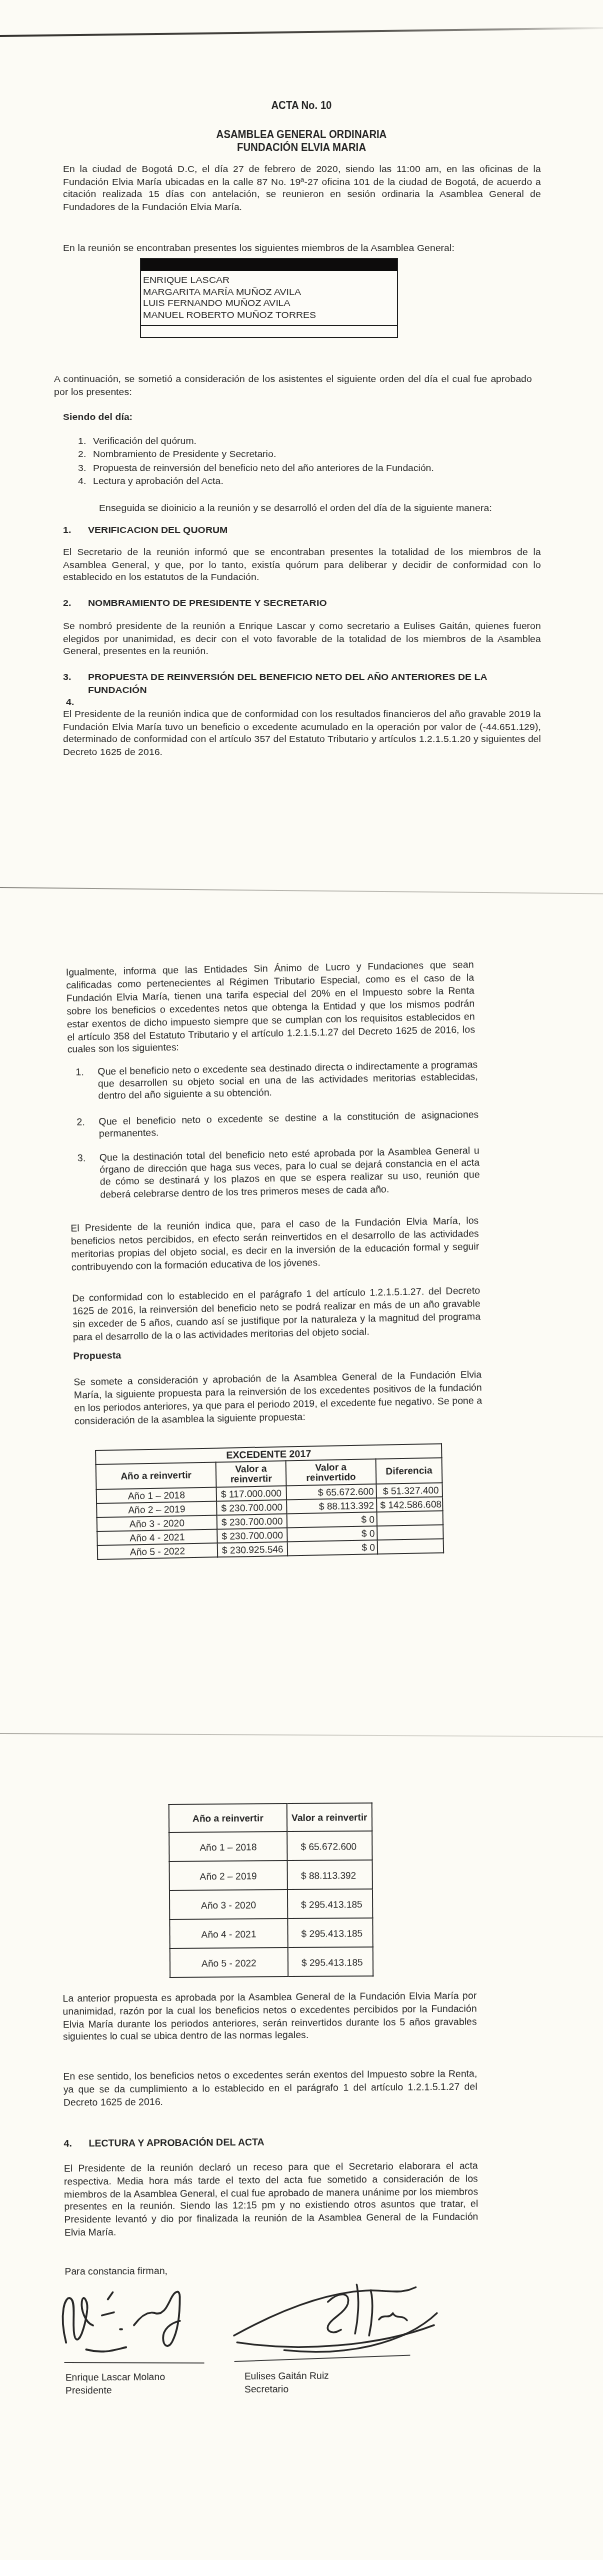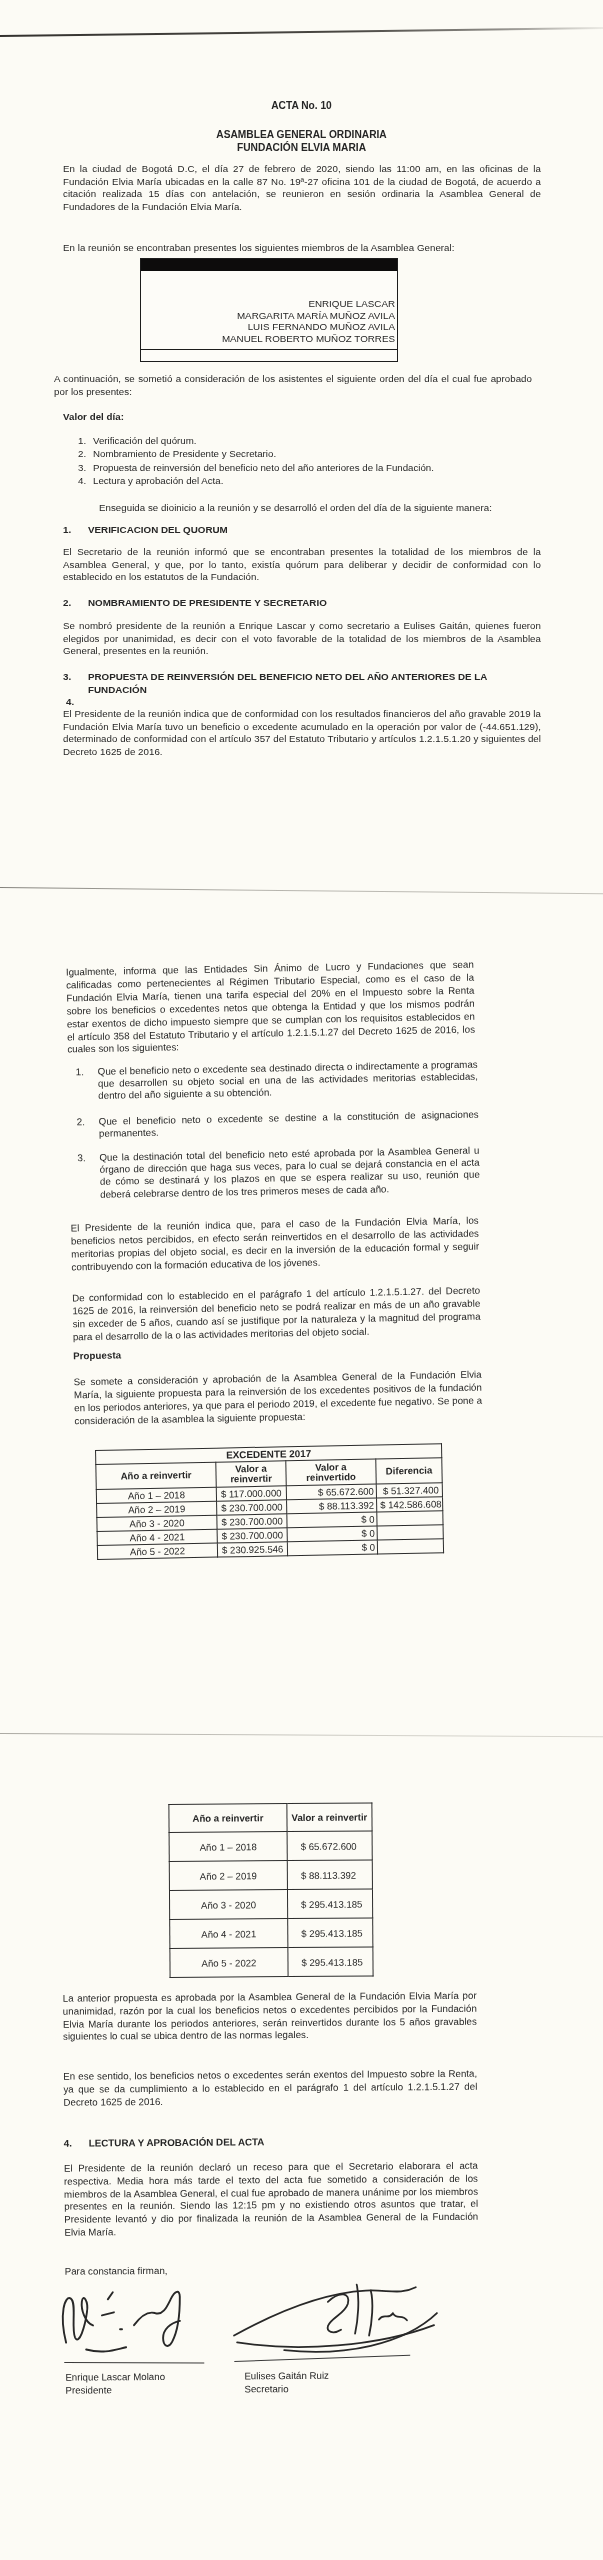--- a/index.html
+++ b/index.html
@@ -18,21 +18,21 @@
   #edge-mid1{top:887px;height:1.4px;transform:rotate(0.6deg);opacity:.85;
     background:linear-gradient(90deg,#6e6c66,#a9a7a0 40%,#bdbbb3);}
   #edge-mid2{top:1733px;height:1px;transform:rotate(0.3deg);opacity:.75;
     background:linear-gradient(90deg,#8f8d86,#c4c2ba 60%,#cfcdc5);}
   p.para{margin:0;position:absolute;text-align:justify;font-size:9.7px;line-height:12.7px;letter-spacing:.05px;}
   .bold{font-weight:bold;}
   .headline{position:absolute;left:0;width:603px;text-align:center;font-weight:bold;font-size:10.2px;margin:0;}
   
   .members-table{position:absolute;left:140px;top:258px;width:256px;border:1.6px solid #1c1c1c;background:#fdfcf8;}
   .members-header{height:12px;background:#0d0c0c;}
-  .members-names{padding:3px 2px 4px 2px;text-align:right;font-size:9.8px;line-height:11.7px;margin-top:24px;}
+  .members-names{padding:3px 2px 4px 2px;text-align:left;font-size:9.8px;line-height:11.7px;}
   .members-empty{border-top:1.2px solid #1c1c1c;height:11px;}
   
   .agenda{position:absolute;left:78px;top:434px;width:470px;font-size:9.7px;line-height:13.3px;}
   .agenda-item{display:flex;}
   .agenda-num{width:15px;flex:none;}
   
   .sec-head{position:absolute;display:flex;font-weight:bold;font-size:9.8px;line-height:12.6px;}
   .sec-num{width:25px;flex:none;}
   
   table.grid{border-collapse:collapse;position:absolute;background:transparent;table-layout:fixed;}
@@ -77,21 +77,21 @@
       <div class="members-names">
         <div>ENRIQUE LASCAR</div>
         <div>MARGARITA MARÍA MUÑOZ AVILA</div>
         <div>LUIS FERNANDO MUÑOZ AVILA</div>
         <div>MANUEL ROBERTO MUÑOZ TORRES</div>
       </div>
       <div class="members-empty"></div>
     </div>
 
     <p class="para" style="left:54px;top:373px;width:478px;">A continuación, se sometió a consideración de los asistentes el siguiente orden del día el cual fue aprobado por los presentes:</p>
-    <p class="para bold" style="left:63px;top:411px;width:200px;">Valor del día:</p>
+    <p class="para bold" style="left:63px;top:411px;width:200px;">Siendo del día:</p>
 
     <div class="agenda">
       <div class="agenda-item">
         <span class="agenda-num">1.</span>
         <span>Verificación del quórum.</span>
       </div>
       <div class="agenda-item">
         <span class="agenda-num">2.</span>
         <span>Nombramiento de Presidente y Secretario.</span>
       </div>

